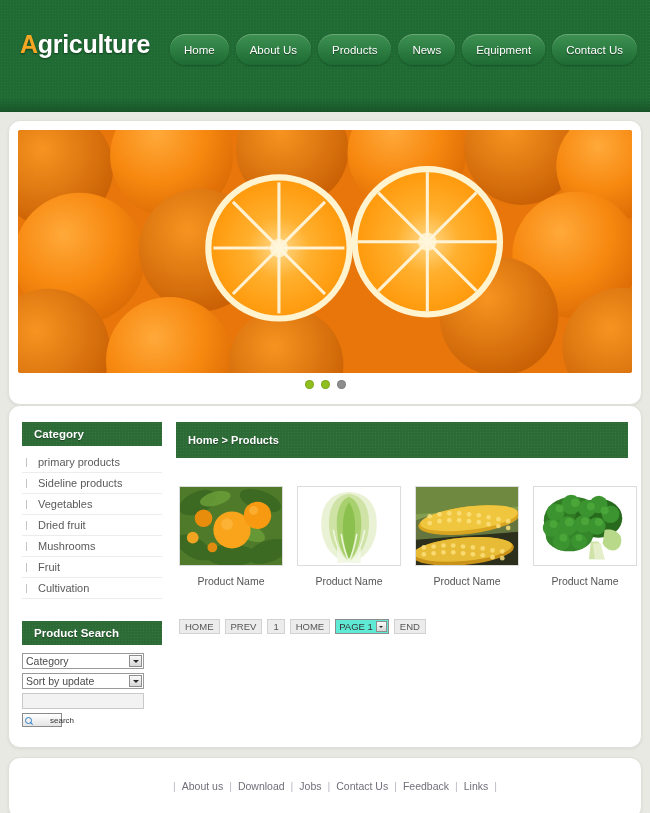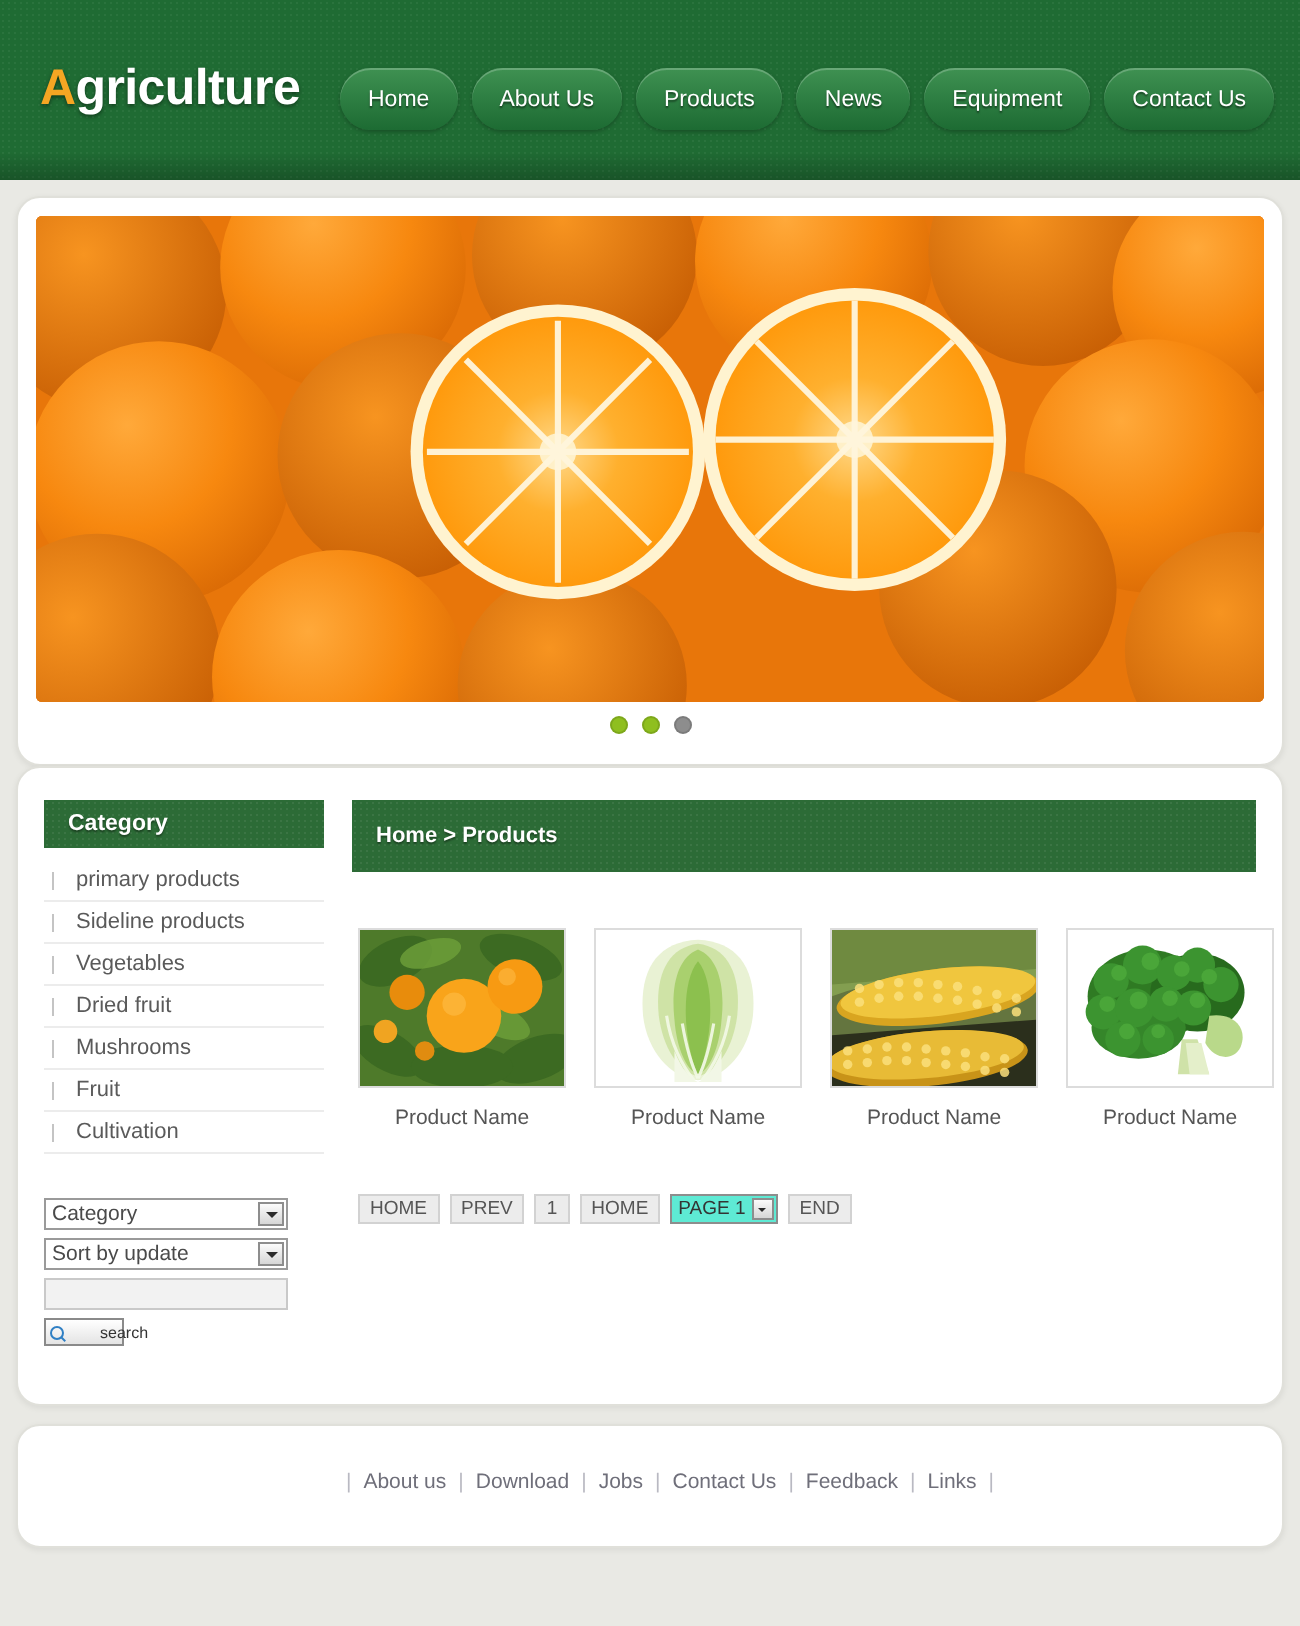--- a/index.html
+++ b/index.html
@@ -8,21 +8,21 @@
     width: 650px;
     height: 813px;
     font-family: "Liberation Sans", sans-serif;
     background: #e9e9e4;
     overflow: hidden;
   }
 
   
   .header {
     position: relative;
-    height: 90px;
+    height: 112px;
     background: #1f6b33;
     background-image:
       radial-gradient(rgba(255,255,255,0.05) 0.5px, transparent 0.5px);
     background-size: 3px 3px;
     overflow: hidden;
   }
   .header::after {
     content: "";
     position: absolute;
     left: 0; right: 0; bottom: 0;
@@ -440,20 +440,21 @@
           <li class="cat-item">primary products</li>
           <li class="cat-item">Sideline products</li>
           <li class="cat-item">Vegetables</li>
           <li class="cat-item">Dried fruit</li>
           <li class="cat-item">Mushrooms</li>
           <li class="cat-item">Fruit</li>
           <li class="cat-item">Cultivation</li>
         </ul>
 
       <div class="search-block">
+        <div class="sec-head">Product Search</div>
 
         <div class="field">
           <span>Category</span>
           <span class="arrow">
               <i></i>
             </span>
         </div>
 
         <div class="field">
           <span>Sort by update</span>

